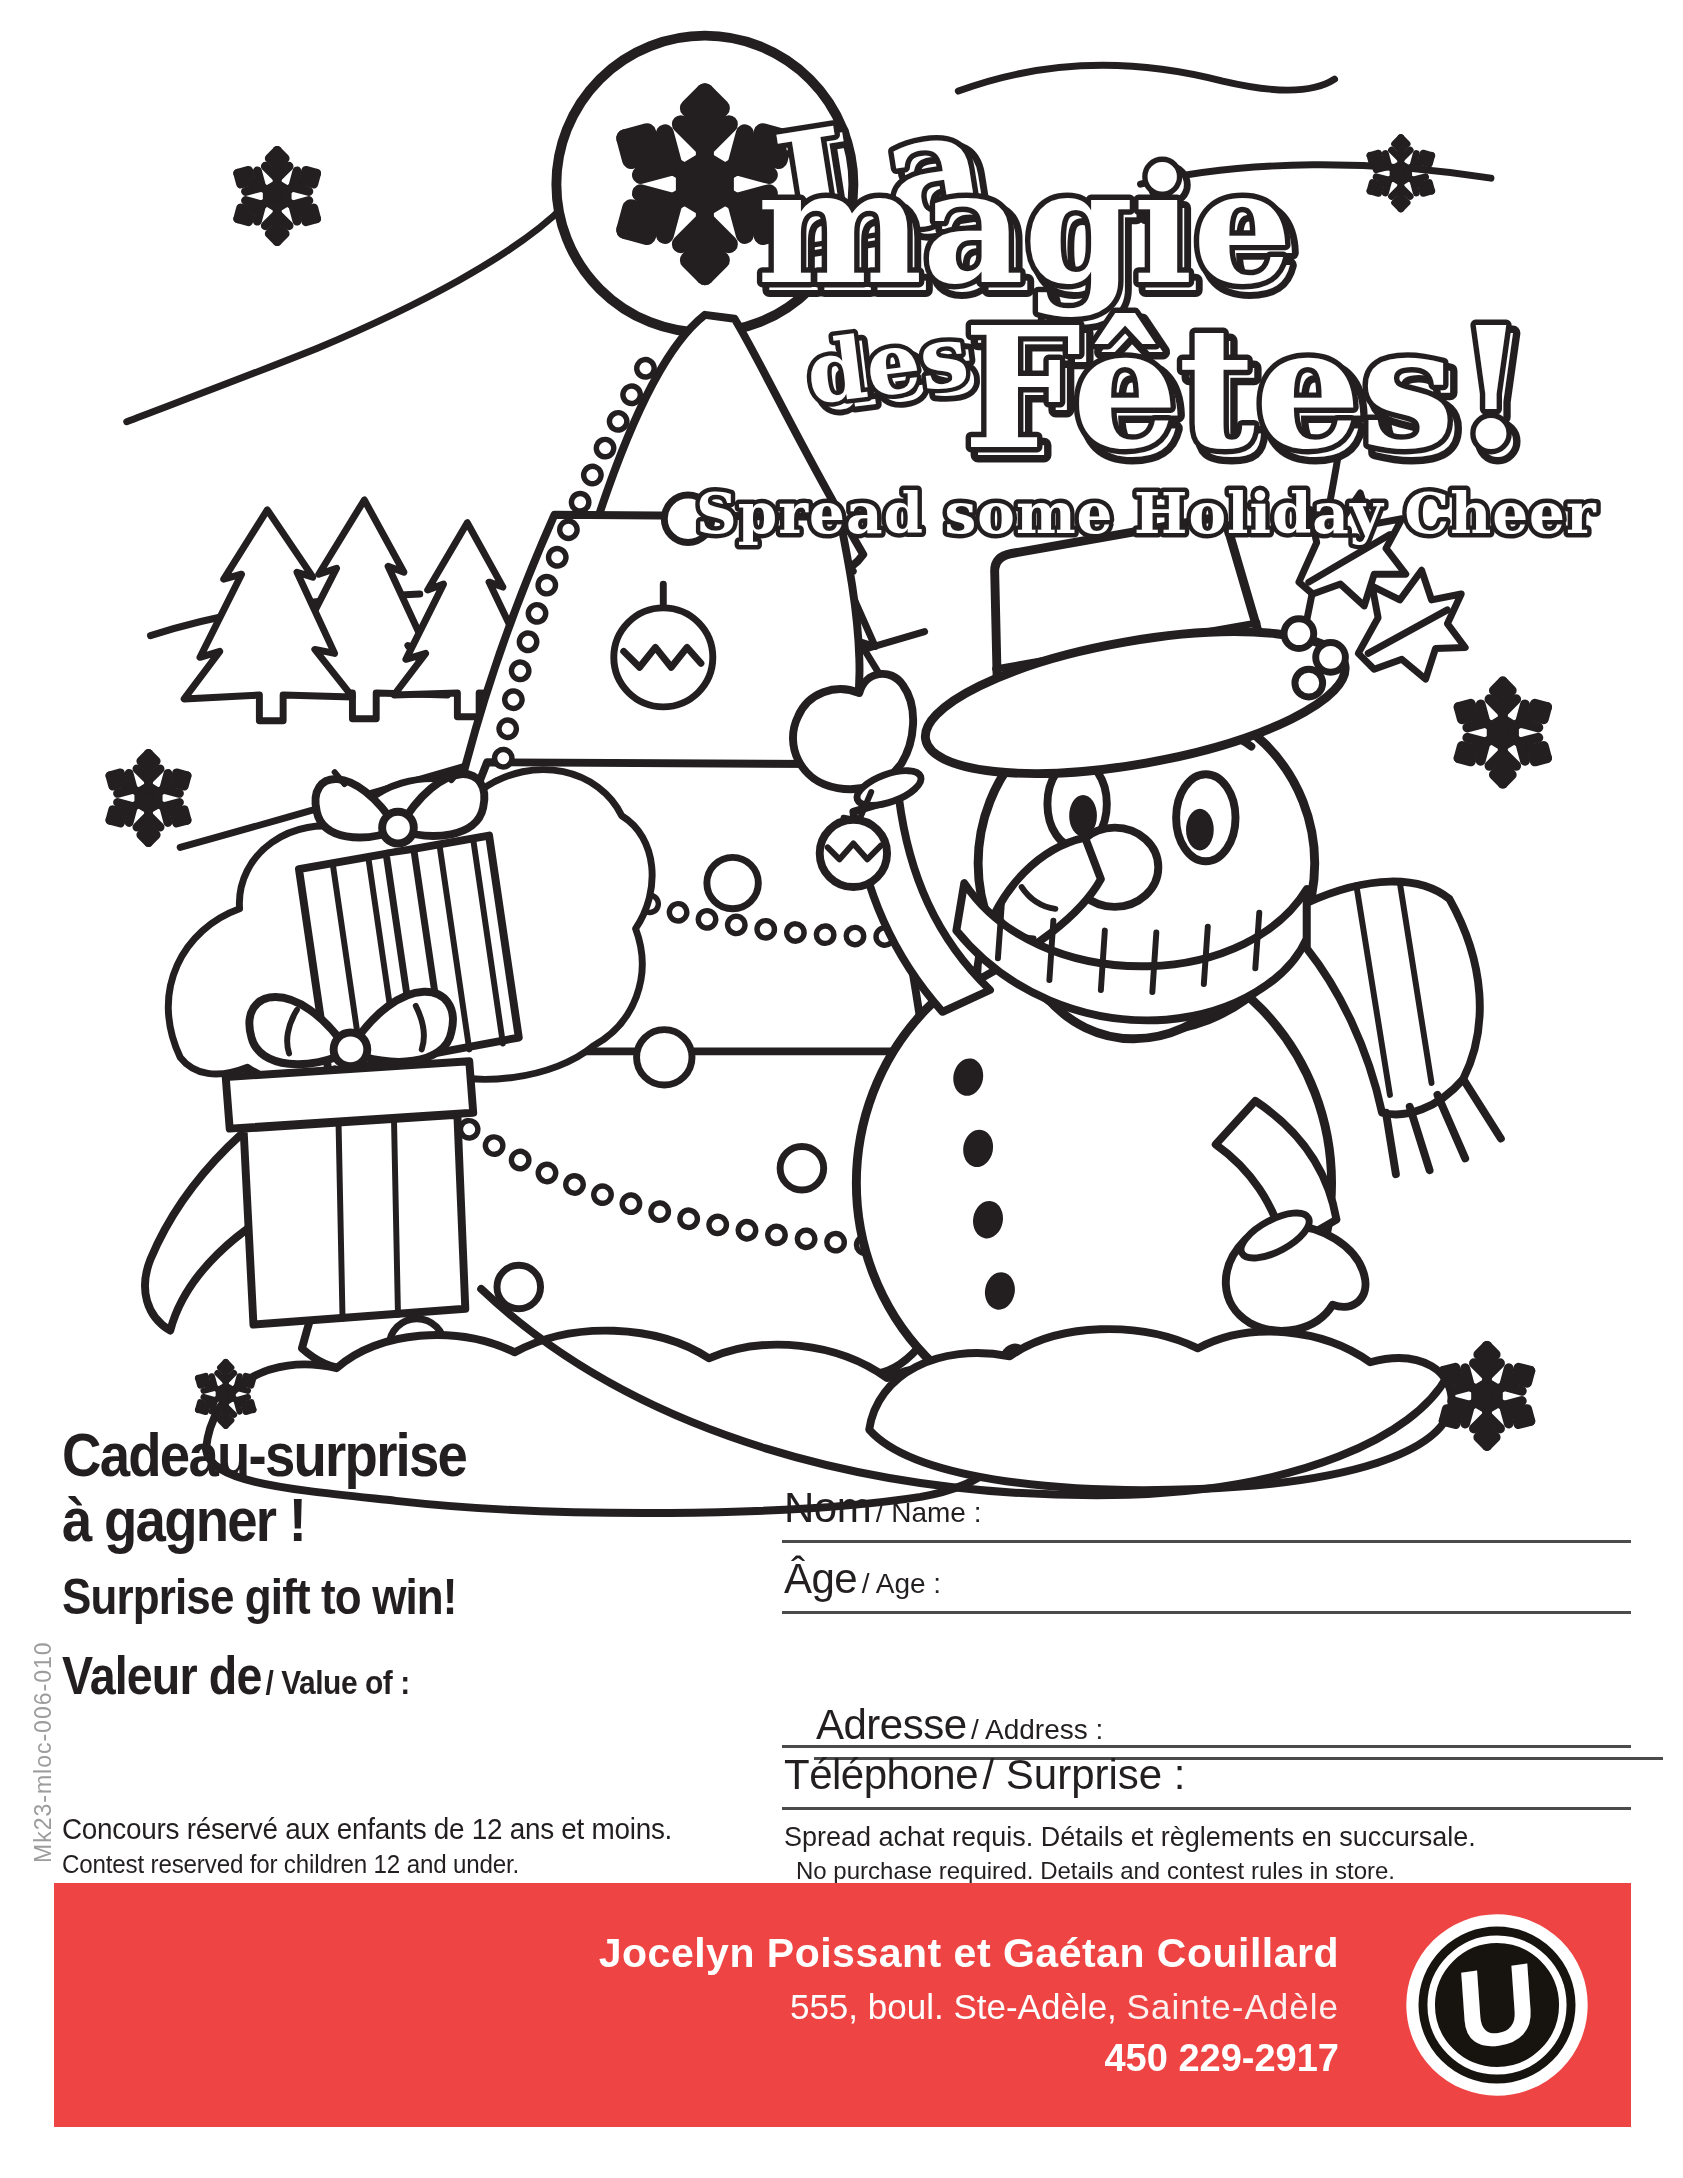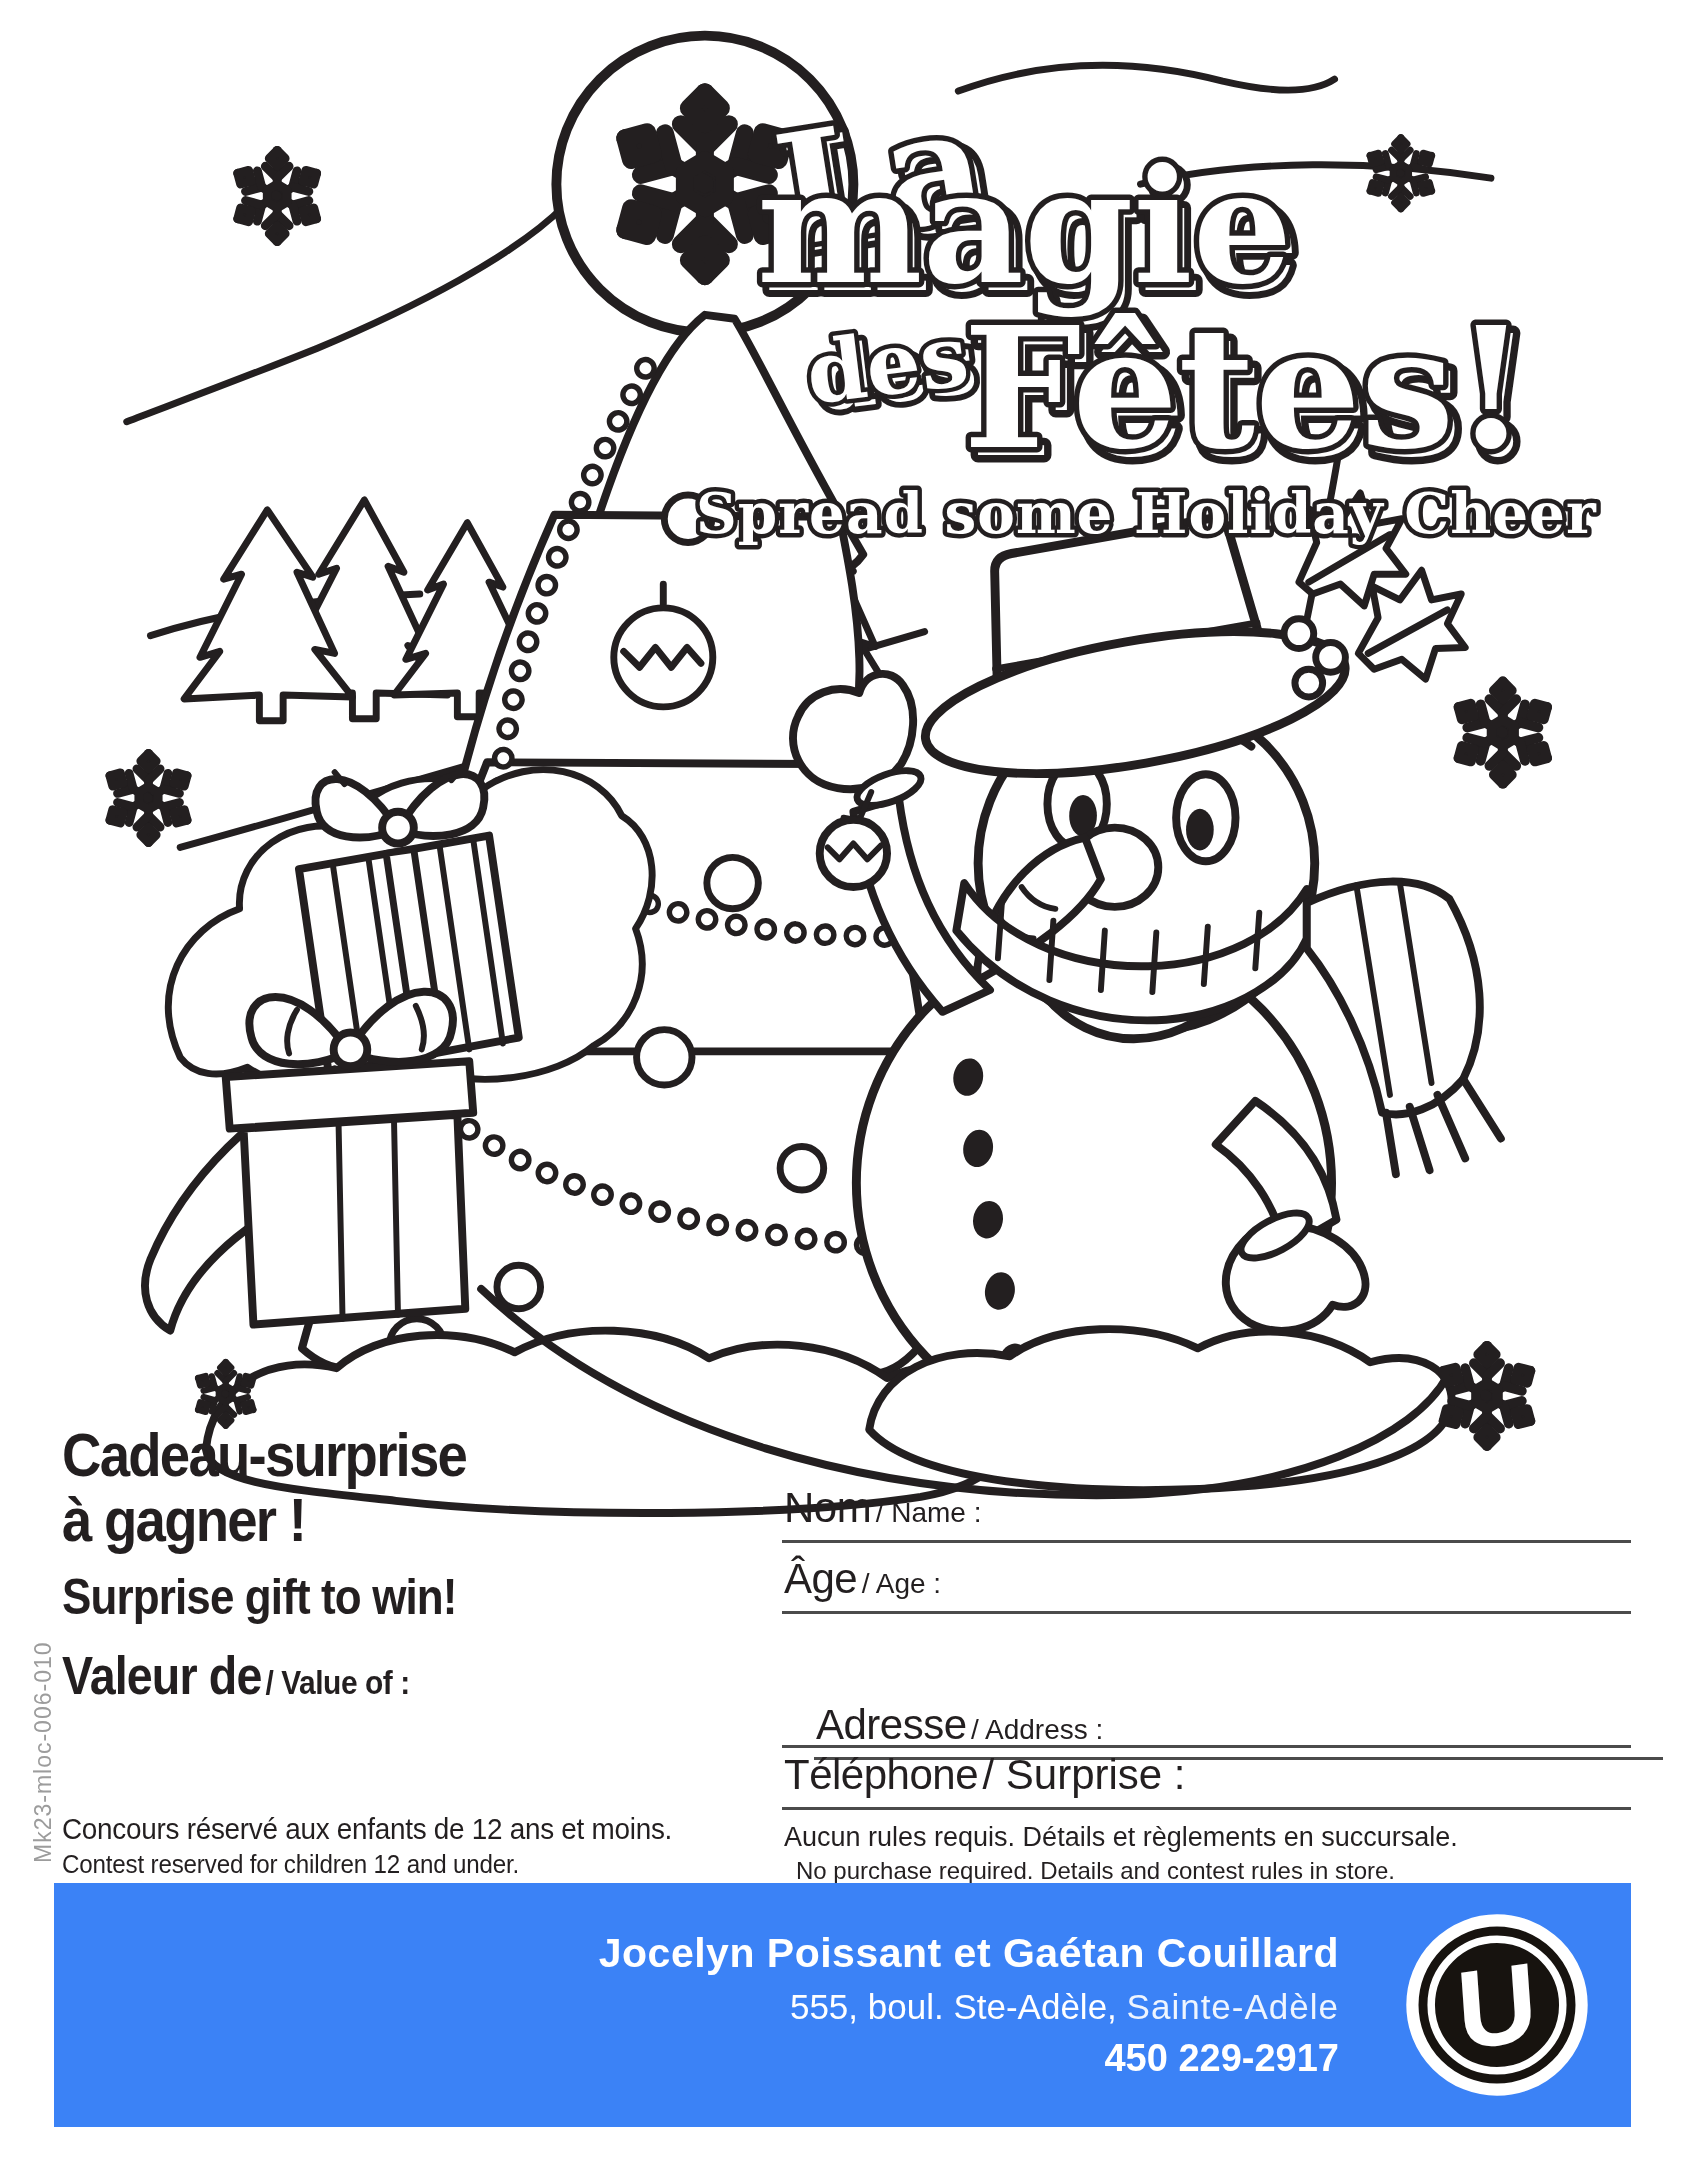--- a/index.html
+++ b/index.html
@@ -29,21 +29,21 @@
   .equal .lbl-en{font-size:42px;}
   .note{position:absolute;left:784px;top:1820px;line-height:1.3;}
   .note .fr{font-size:27px;}
   .note .en{font-size:24px;margin-left:12px;}
 
   
   .vcode{position:absolute;left:30px;top:1863px;transform:rotate(-90deg);
          transform-origin:left top;font-size:23px;color:#9c9c9c;letter-spacing:1px;white-space:nowrap;}
 
   
-  .bar{position:absolute;left:54px;top:1883px;width:1577px;height:244px;background:#3b82f6;}
+  .bar{position:absolute;left:54px;top:1883px;width:1577px;height:244px;background:#ef4444;}
   .bar-text{position:absolute;right:292px;top:50%;transform:translateY(-50%);
             text-align:right;color:#ffffff;white-space:nowrap;}
   .bar-names{font-size:41px;font-weight:bold;letter-spacing:0.5px;}
   .bar-addr{font-size:35px;font-weight:400;margin-top:10px;}
   .bar-addr .city{opacity:0.92;letter-spacing:1px;}
   .bar-phone{font-size:38px;font-weight:bold;margin-top:10px;}
   .logo{position:absolute;right:40px;top:28px;width:188px;height:188px;}
 </style>
 </head>
 <body>
@@ -285,21 +285,21 @@
     <div class="form-label"><span class="lbl-fr">Adresse</span>
       <span class="lbl-en">/ Address :</span></div>
   </div>
   <div class="form-row" style="top:1725px;height:20px;"></div>
   <div class="form-row equal" style="top:1738px;height:69px;">
     <div class="form-label"><span class="lbl-fr">Téléphone</span>
       <span class="lbl-en">/ Surprise :</span></div>
   </div>
 
   <div class="note">
-    <div class="fr">Aucun rules requis. Détails et règlements en succursale.</div>
+    <div class="fr">Spread achat requis. Détails et règlements en succursale.</div>
     <div class="en">No purchase required. Details and contest rules in store.</div>
   </div>
 
   <div class="vcode">Mk23-mloc-006-010</div>
 
   <div class="bar">
     <div class="bar-text">
       <div class="bar-names">Jocelyn Poissant et Gaétan Couillard</div>
       <div class="bar-addr">
         <span>555, boul. Ste-Adèle,</span>

